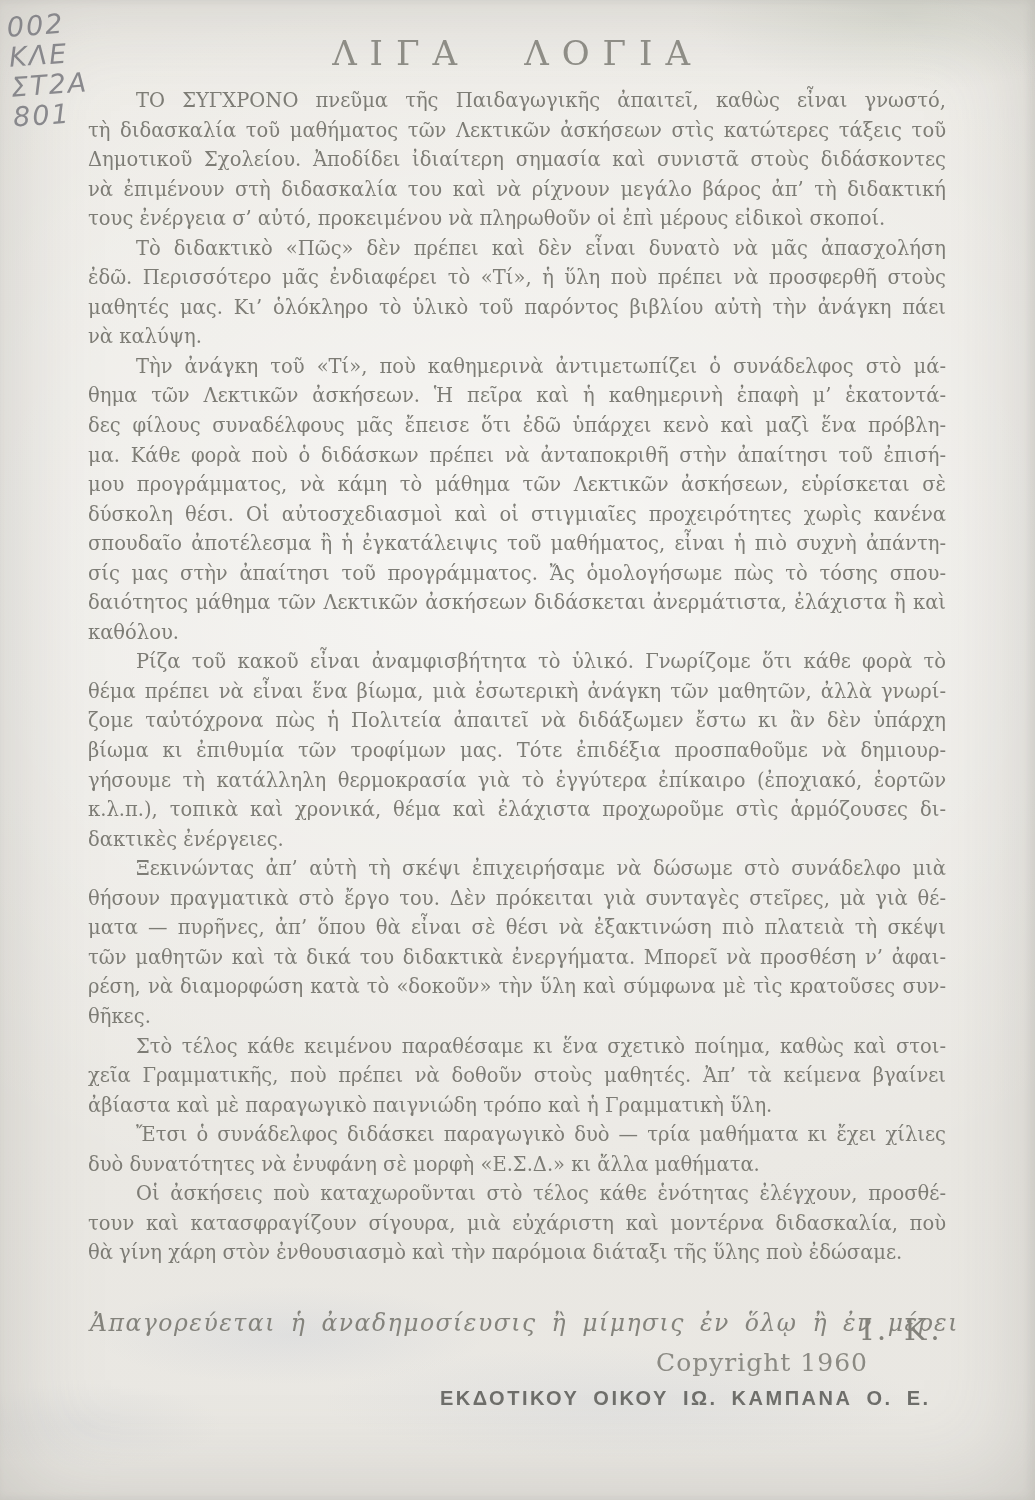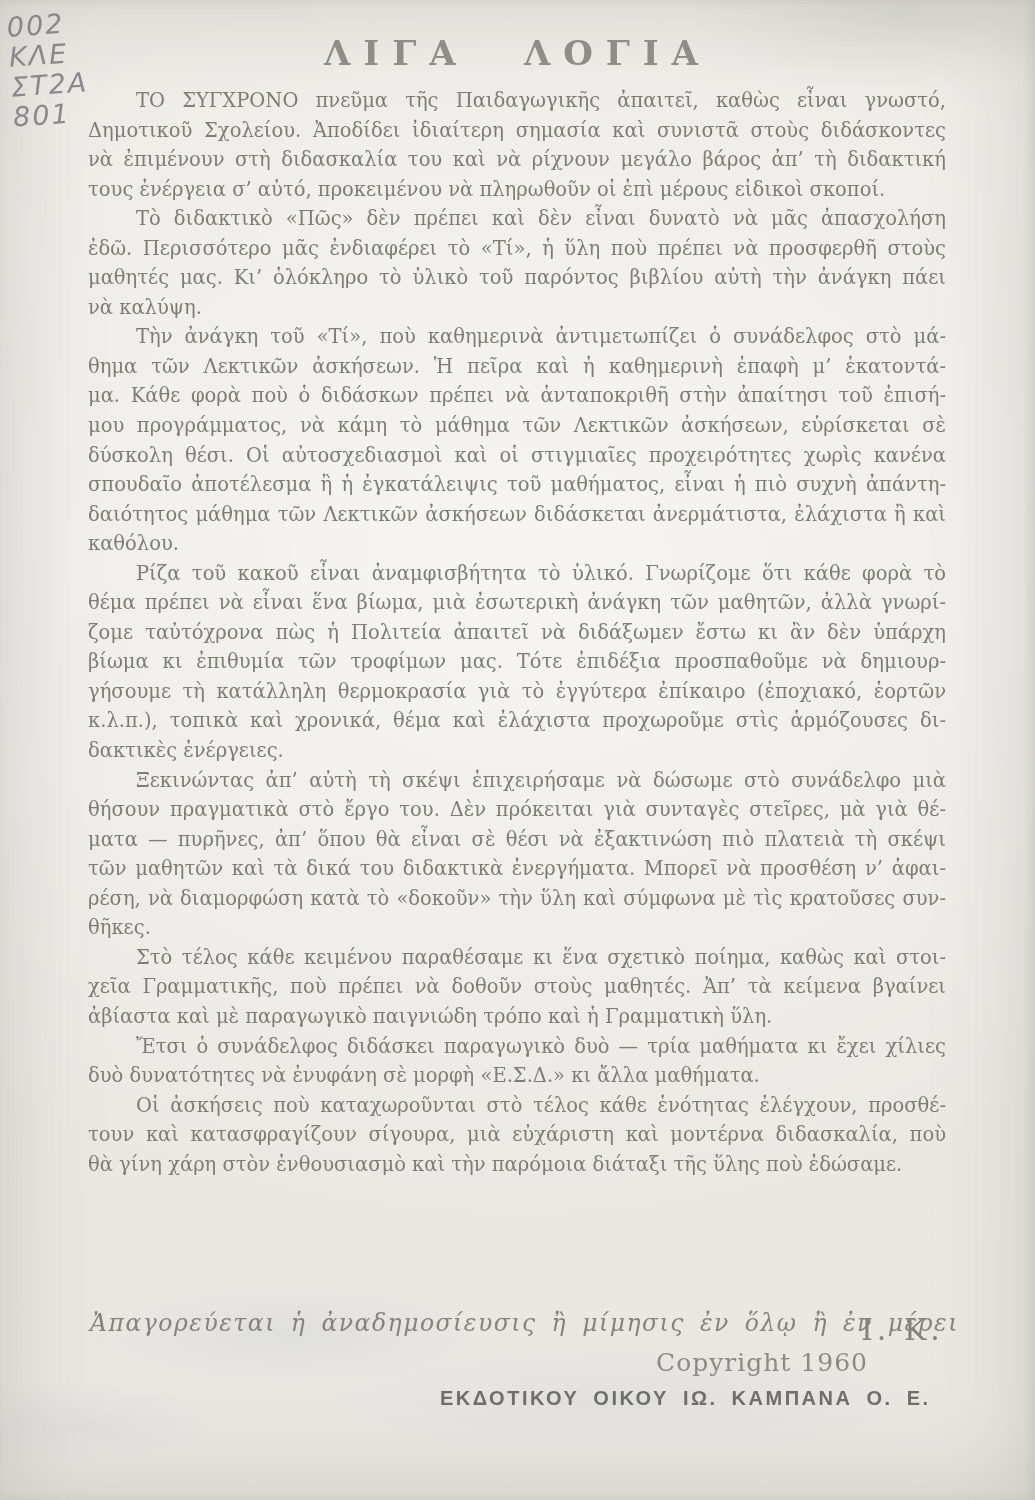--- a/index.html
+++ b/index.html
@@ -30,21 +30,20 @@
     opacity:.9;
   }
   .handwriting span{display:block;}
   .title{
     position:absolute;top:33px;left:0;width:100%;
     text-align:center;
     font-size:34px;
     letter-spacing:0.38em;
     word-spacing:0.9em;
     color:#8e8d86;
-    font-weight:bold;
   }
   .body-text{
     position:absolute;left:88px;top:86px;width:858px;
     font-size:19.5px;line-height:29.55px;
     color:#7d7c75;
   }
   .para{margin:0;}
   .line{display:block;text-align:justify;text-align-last:justify;white-space:normal;}
   .line.first{text-indent:48px;}
   .line.last{text-align-last:left;}
@@ -80,37 +79,40 @@
     <span>ΚΛΕ</span>
     <span>ΣΤ2Α</span>
     <span>801</span>
   </div>
 
   <div class="title">ΛΙΓΑ ΛΟΓΙΑ</div>
 
   <div class="body-text">
       <p class="para">
         <span class="line first">ΤΟ ΣΥΓΧΡΟΝΟ πνεῦμα τῆς Παιδαγωγικῆς ἀπαιτεῖ, καθὼς εἶναι γνωστό,</span>
+        <span class="line">τὴ διδασκαλία τοῦ μαθήματος τῶν Λεκτικῶν ἀσκήσεων στὶς κατώτερες τάξεις τοῦ</span>
         <span class="line">Δημοτικοῦ Σχολείου. Ἀποδίδει ἰδιαίτερη σημασία καὶ συνιστᾶ στοὺς διδάσκοντες</span>
         <span class="line">νὰ ἐπιμένουν στὴ διδασκαλία του καὶ νὰ ρίχνουν μεγάλο βάρος ἀπ’ τὴ διδακτική</span>
         <span class="line last">τους ἐνέργεια σ’ αὐτό, προκειμένου νὰ πληρωθοῦν οἱ ἐπὶ μέρους εἰδικοὶ σκοποί.</span>
       </p>
       <p class="para">
         <span class="line first">Τὸ διδακτικὸ «Πῶς» δὲν πρέπει καὶ δὲν εἶναι δυνατὸ νὰ μᾶς ἀπασχολήση</span>
         <span class="line">ἐδῶ. Περισσότερο μᾶς ἐνδιαφέρει τὸ «Τί», ἡ ὕλη ποὺ πρέπει νὰ προσφερθῆ στοὺς</span>
         <span class="line">μαθητές μας. Κι’ ὁλόκληρο τὸ ὑλικὸ τοῦ παρόντος βιβλίου αὐτὴ τὴν ἀνάγκη πάει</span>
         <span class="line last">νὰ καλύψη.</span>
       </p>
       <p class="para">
         <span class="line first">Τὴν ἀνάγκη τοῦ «Τί», ποὺ καθημερινὰ ἀντιμετωπίζει ὁ συνάδελφος στὸ μά-</span>
         <span class="line">θημα τῶν Λεκτικῶν ἀσκήσεων. Ἡ πεῖρα καὶ ἡ καθημερινὴ ἐπαφὴ μ’ ἑκατοντά-</span>
+        <span class="line">δες φίλους συναδέλφους μᾶς ἔπεισε ὅτι ἐδῶ ὑπάρχει κενὸ καὶ μαζὶ ἕνα πρόβλη-</span>
         <span class="line">μα. Κάθε φορὰ ποὺ ὁ διδάσκων πρέπει νὰ ἀνταποκριθῆ στὴν ἀπαίτησι τοῦ ἐπισή-</span>
         <span class="line">μου προγράμματος, νὰ κάμη τὸ μάθημα τῶν Λεκτικῶν ἀσκήσεων, εὑρίσκεται σὲ</span>
         <span class="line">δύσκολη θέσι. Οἱ αὐτοσχεδιασμοὶ καὶ οἱ στιγμιαῖες προχειρότητες χωρὶς κανένα</span>
         <span class="line">σπουδαῖο ἀποτέλεσμα ἢ ἡ ἐγκατάλειψις τοῦ μαθήματος, εἶναι ἡ πιὸ συχνὴ ἀπάντη-</span>
+        <span class="line">σίς μας στὴν ἀπαίτησι τοῦ προγράμματος. Ἄς ὁμολογήσωμε πὼς τὸ τόσης σπου-</span>
         <span class="line">δαιότητος μάθημα τῶν Λεκτικῶν ἀσκήσεων διδάσκεται ἀνερμάτιστα, ἐλάχιστα ἢ καὶ</span>
         <span class="line last">καθόλου.</span>
       </p>
       <p class="para">
         <span class="line first">Ρίζα τοῦ κακοῦ εἶναι ἀναμφισβήτητα τὸ ὑλικό. Γνωρίζομε ὅτι κάθε φορὰ τὸ</span>
         <span class="line">θέμα πρέπει νὰ εἶναι ἕνα βίωμα, μιὰ ἐσωτερικὴ ἀνάγκη τῶν μαθητῶν, ἀλλὰ γνωρί-</span>
         <span class="line">ζομε ταὐτόχρονα πὼς ἡ Πολιτεία ἀπαιτεῖ νὰ διδάξωμεν ἔστω κι ἂν δὲν ὑπάρχη</span>
         <span class="line">βίωμα κι ἐπιθυμία τῶν τροφίμων μας. Τότε ἐπιδέξια προσπαθοῦμε νὰ δημιουρ-</span>
         <span class="line">γήσουμε τὴ κατάλληλη θερμοκρασία γιὰ τὸ ἐγγύτερα ἐπίκαιρο (ἐποχιακό, ἑορτῶν</span>
         <span class="line">κ.λ.π.), τοπικὰ καὶ χρονικά, θέμα καὶ ἐλάχιστα προχωροῦμε στὶς ἁρμόζουσες δι-</span>

